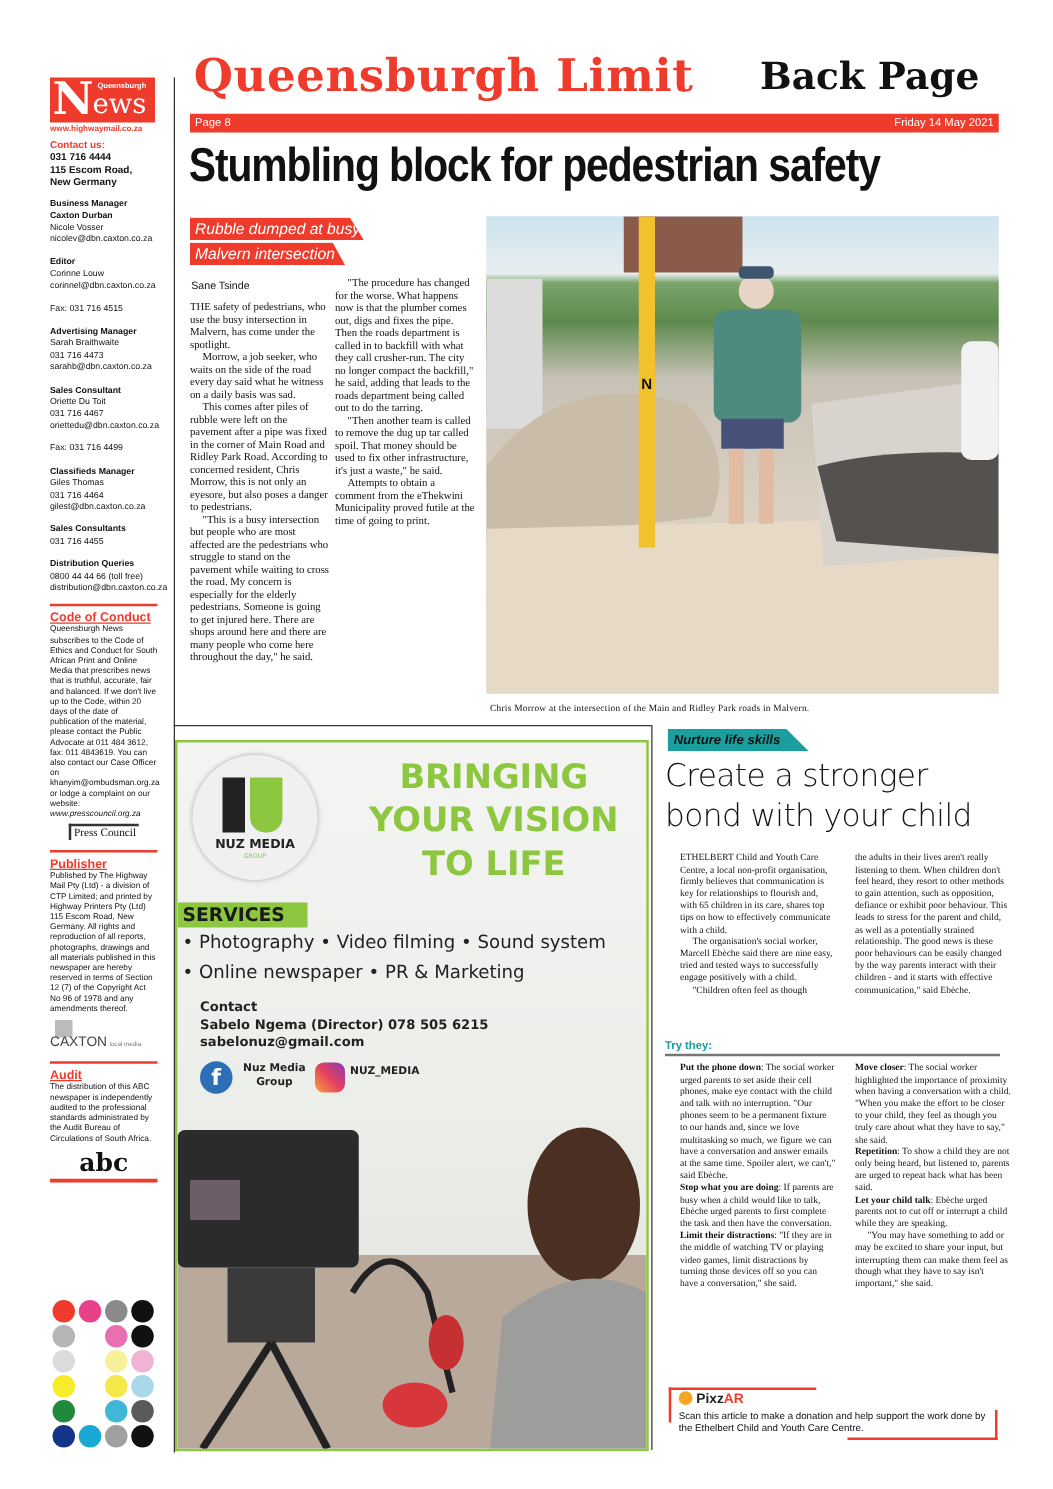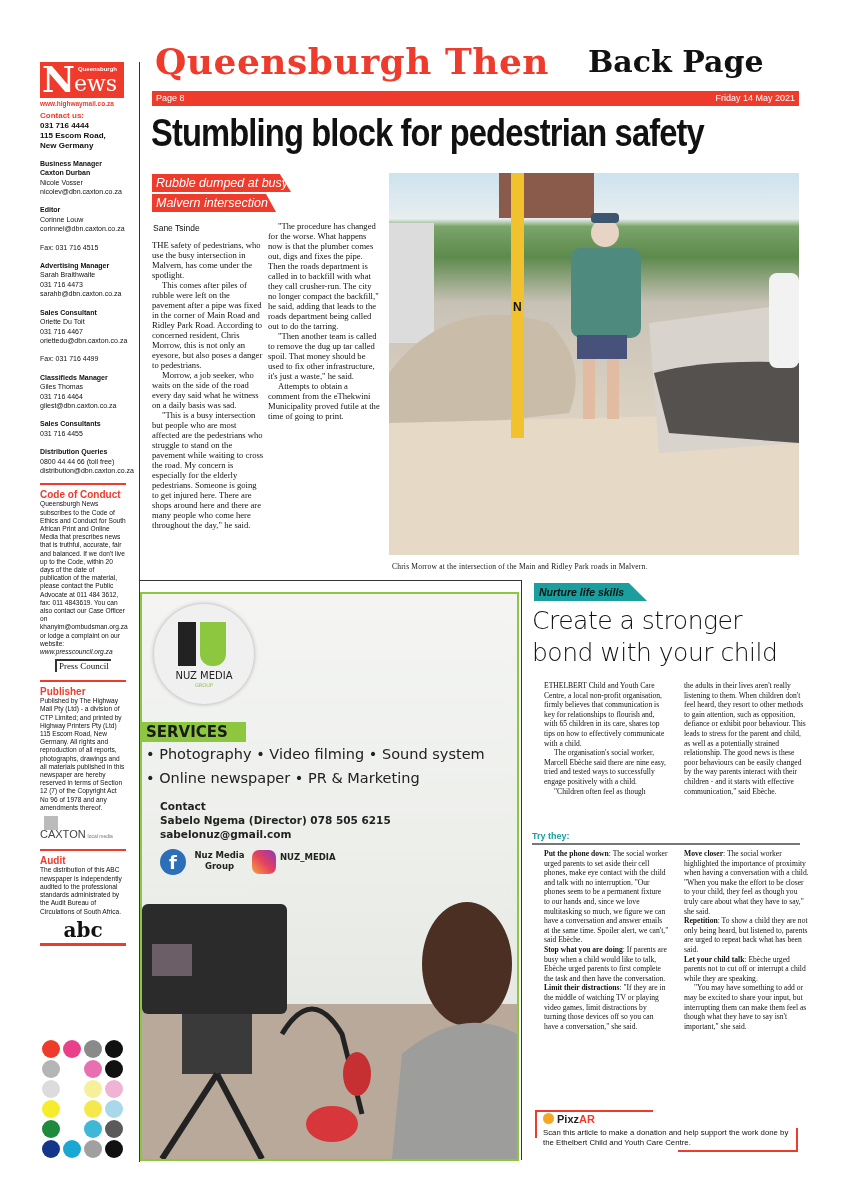--- a/index.html
+++ b/index.html
@@ -10,26 +10,26 @@
   .logo{width:84px;height:36px;background:#ef3b2c;position:relative;}
   .logo .N{position:absolute;left:2px;top:-2px;font-family:"DejaVu Serif",serif;font-weight:bold;font-size:36px;color:#fff;line-height:38px;}
   .logo .ews{position:absolute;left:34px;top:10px;font-family:"DejaVu Serif",serif;font-weight:normal;font-size:22px;color:#fff;line-height:24px;}
   .logo .qb{position:absolute;left:38px;top:3px;font-size:6px;font-weight:bold;color:#fff;}
   .logo-url{font-size:6.5px;font-weight:bold;color:#ef3b2c;margin-top:1px;}
   .contact-head{color:#ef3b2c;font-weight:bold;font-size:8px;margin-top:3px;}
   .contact-line{font-weight:bold;font-size:8px;line-height:10px;}
   .sb-block{margin-top:9px;}
   .sb-role{font-weight:bold;}
   .sb-sep{height:2px;background:#ef3b2c;margin:8px 0 4px 0;}
-  .sb-h{color:#ef3b2c;font-weight:bold;font-size:10px;line-height:11px;}
+  .sb-h{color:#ef3b2c;font-weight:bold;font-size:10px;line-height:11px;text-decoration:underline;}
   .sb-p{font-size:6.6px;line-height:8.2px;}
   .vline{left:139px;top:62px;width:1px;height:1100px;background:#333;}
   
   .masthead-title{left:155px;top:40px;font-family:"DejaVu Serif",serif;font-weight:bold;font-size:36px;color:#ef3b2c;letter-spacing:0.5px;}
-  .masthead-sub{left:588px;top:44px;font-family:"DejaVu Serif",serif;font-weight:bold;font-size:30px;color:#111;}
+  .masthead-sub{left:608px;top:44px;font-family:"DejaVu Serif",serif;font-weight:bold;font-size:30px;color:#111;}
   .redbar{left:152px;top:91px;width:647px;height:15px;background:#ef3b2c;color:#fff;font-family:"Liberation Sans",sans-serif;font-size:9px;line-height:15px;}
   .redbar .l{position:absolute;left:4px;}
   .redbar .r{position:absolute;right:4px;}
   .headline{left:151px;top:112px;font-family:"Liberation Sans",sans-serif;font-weight:bold;font-size:38px;letter-spacing:-1px;transform:scaleX(0.86);transform-origin:left top;white-space:nowrap;}
   
   .kicker{background:#ef3b2c;color:#fff;font-family:"Liberation Sans",sans-serif;font-style:italic;font-size:12.5px;height:18px;line-height:18px;padding-left:4px;clip-path:polygon(0 0,92% 0,100% 100%,0 100%);}
   .byline{font-family:"Liberation Sans",sans-serif;font-size:8.5px;}
   .col{font-size:8.6px;line-height:10px;}
   .col p{margin:0;text-indent:10px;}
   .col p.first{text-indent:0;}
@@ -174,36 +174,36 @@
     <div class="dot" style="left: 42px; top: 80px; background: rgb(63, 184, 216);"></div>
     <div class="dot" style="left: 63px; top: 80px; background: rgb(90, 90, 90);"></div>
     <div class="dot" style="left: 0px; top: 100px; background: rgb(20, 53, 138);"></div>
     <div class="dot" style="left: 21px; top: 100px; background: rgb(25, 168, 212);"></div>
     <div class="dot" style="left: 42px; top: 100px; background: rgb(160, 160, 160);"></div>
     <div class="dot" style="left: 63px; top: 100px; background: rgb(17, 17, 17);"></div>
   </div>
 
 <div class="abs vline"></div>
 
-<div class="abs masthead-title">Queensburgh Then</div>
+<div class="abs masthead-title">Queensburgh Limit</div>
 <div class="abs masthead-sub">Back Page</div>
 <div class="abs redbar">
   <span class="l">Page 8</span>
   <span class="r">Friday 14 May 2021</span>
 </div>
 <div class="abs headline">Stumbling block for pedestrian safety</div>
 
 <div class="abs kicker" style="left:152px;top:174px;width:135px;">Rubble dumped at busy</div>
 <div class="abs kicker" style="left:152px;top:194px;width:120px;">Malvern intersection</div>
 <div class="abs byline" style="left:153px;top:223px;">Sane Tsinde</div>
 
 <div class="abs col" id="a1c1" style="left:152px;top:240px;width:112px;">
     <p class="first">THE safety of pedestrians, who use the busy intersection in Malvern, has come under the spotlight.</p>
+    <p>Morrow, a job seeker, who waits on the side of the road every day said what he witness on a daily basis was sad.</p>
     <p>This comes after piles of rubble were left on the pavement after a pipe was fixed in the corner of Main Road and Ridley Park Road. According to concerned resident, Chris Morrow, this is not only an eyesore, but also poses a danger to pedestrians.</p>
-    <p>Morrow, a job seeker, who waits on the side of the road every day said what he witness on a daily basis was sad.</p>
     <p>"This is a busy intersection but people who are most affected are the pedestrians who struggle to stand on the pavement while waiting to cross the road. My concern is especially for the elderly pedestrians. Someone is going to get injured here. There are shops around here and there are many people who come here throughout the day," he said.</p>
   </div>
 <div class="abs col" id="a1c2" style="left:268px;top:221px;width:112px;">
     <p>"The procedure has changed for the worse. What happens now is that the plumber comes out, digs and fixes the pipe. Then the roads department is called in to backfill with what they call crusher-run. The city no longer compact the backfill," he said, adding that leads to the roads department being called out to do the tarring.</p>
     <p>"Then another team is called to remove the dug up tar called spoil. That money should be used to fix other infrastructure, it's just a waste," he said.</p>
     <p>Attempts to obtain a comment from the eThekwini Municipality proved futile at the time of going to print.</p>
   </div>
 
 <div class="abs photo">
   <svg width="410" height="382" viewBox="0 0 410 382">
@@ -226,22 +226,27 @@
 </div>
 <div class="abs caption">Chris Morrow at the intersection of the Main and Ridley Park roads in Malvern.</div>
 
 <div class="abs boxline-h"></div>
 <div class="abs boxline-v"></div>
 
 <div class="abs ad">
   <div class="ad-logo">
     <div style="position:absolute;left:24px;top:18px;width:18px;height:44px;background:#222;"></div>
     <div style="position:absolute;left:46px;top:18px;width:26px;height:44px;background:#8dc63f;border-radius:0 0 12px 12px;"></div>
-    <div style="position:absolute;left:0;top:66px;width:100px;text-align:center;font-family:'DejaVu Sans',sans-serif;font-weight:normal;font-size:10px;color:#222;">NUZ MEDIA</div>
+    <div style="position:absolute;left:0;top:66px;width:100px;text-align:center;font-family:'DejaVu Sans',sans-serif;font-weight:bold;font-size:10px;color:#222;">NUZ MEDIA</div>
     <div style="position:absolute;left:0;top:78px;width:100px;text-align:center;font-family:'DejaVu Sans',sans-serif;font-size:5px;color:#8dc63f;">GROUP</div>
+  </div>
+  <div class="ad-title">
+    <div>BRINGING</div>
+    <div>YOUR VISION</div>
+    <div>TO LIFE</div>
   </div>
   <div class="ad-services">SERVICES</div>
   <div class="ad-line" style="top:152px;">• Photography • Video filming • Sound system</div>
   <div class="ad-line" style="top:176px;">• Online newspaper • PR &amp; Marketing</div>
   <div class="ad-contact">
     <div>Contact</div>
     <div>Sabelo Ngema (Director) 078 505 6215</div>
     <div>sabelonuz@gmail.com</div>
   </div>
   <div style="position:absolute;left:18px;top:255px;width:26px;height:26px;border-radius:50%;background:#2d6fb6;color:#fff;font-family:'DejaVu Sans',sans-serif;font-weight:bold;font-size:18px;text-align:center;line-height:28px;">f</div>

